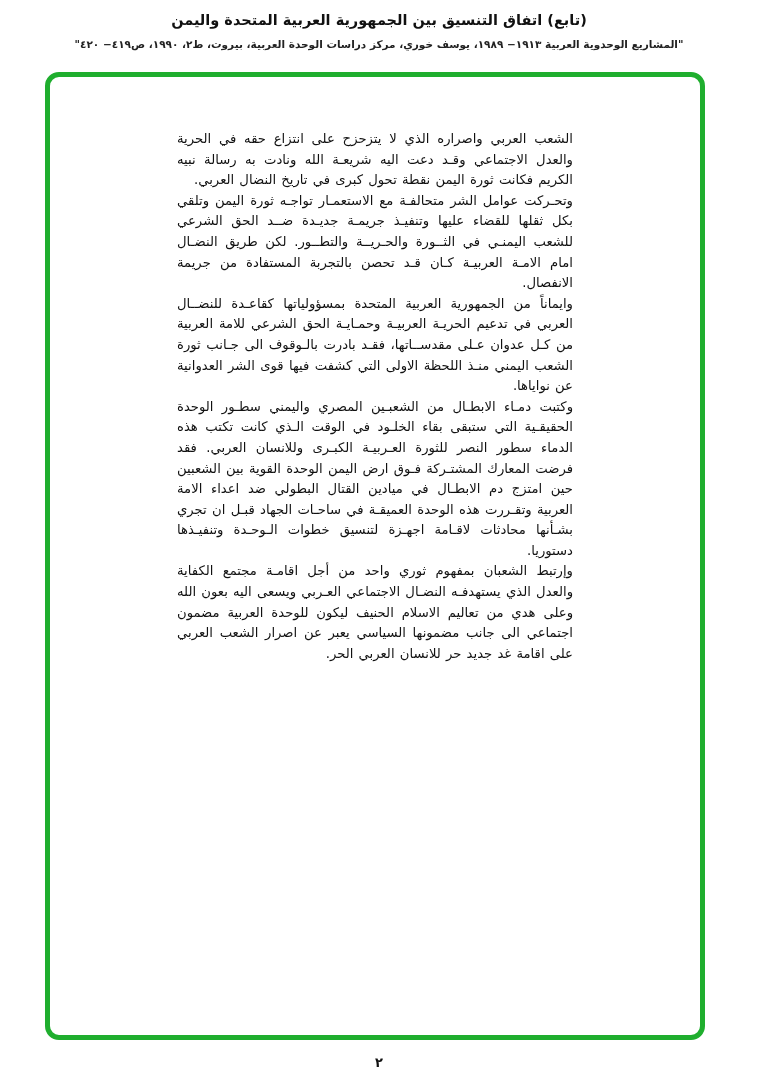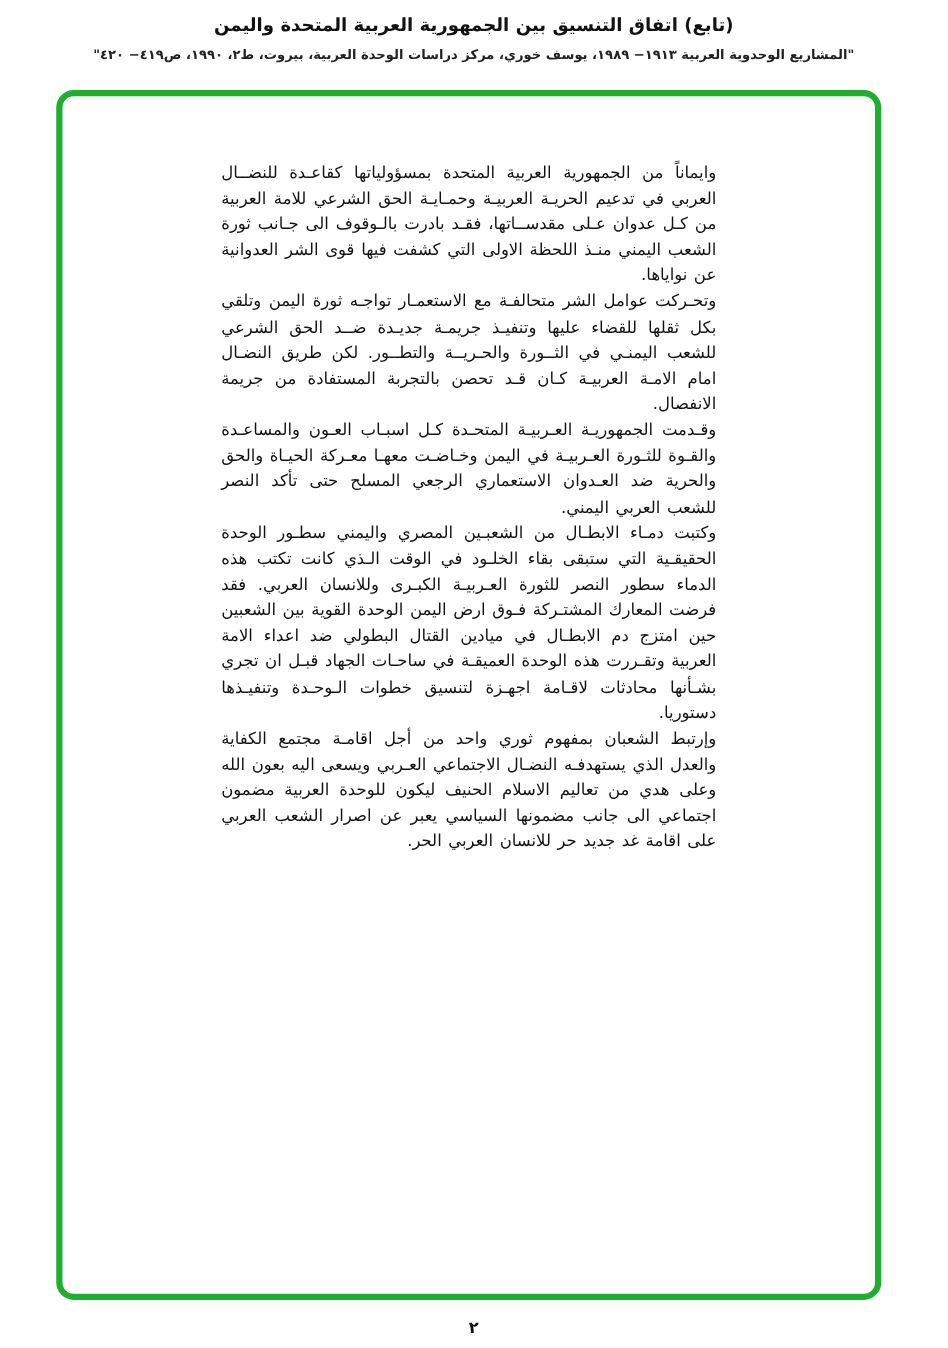--- a/index.html
+++ b/index.html
@@ -86,23 +86,23 @@
 <div class="page">
 
   <div class="doc-header">
     <span class="doc-title">(تابع) اتفاق التنسيق بين الجمهورية العربية المتحدة واليمن</span>
   </div>
 
   <div class="doc-citation">"المشاريع الوحدوية العربية ١٩١٣− ١٩٨٩، يوسف خوري، مركز دراسات الوحدة العربية، بيروت، ط٢، ١٩٩٠، ص٤١٩− ٤٢٠"</div>
 
   <div class="content-frame">
     <div class="text-column">
+      <p>الشعب العربي واصراره الذي لا يتزحزح على انتزاع حقه في الحرية والعدل الاجتماعي وقـد دعت اليه شريعـة الله ونادت به رسالة نبيه الكريم فكانت ثورة اليمن نقطة تحول كبرى في تاريخ النضال العربي.</p>
+      <p>وتحـركت عوامل الشر متحالفـة مع الاستعمـار تواجـه ثورة اليمن وتلقي بكل ثقلها للقضاء عليها وتنفيـذ جريمـة جديـدة ضــد الحق الشرعي للشعب اليمنـي في الثــورة والحـريــة والتطــور. لكن طريق النضـال امام الامـة العربيـة كـان قـد تحصن بالتجربة المستفادة من جريمة الانفصال.</p>
       <p>وايماناً من الجمهورية العربية المتحدة بمسؤولياتها كقاعـدة للنضــال العربي في تدعيم الحريـة العربيـة وحمـايـة الحق الشرعي للامة العربية من كـل عدوان عـلى مقدســاتها، فقـد بادرت بالـوقوف الى جـانب ثورة الشعب اليمني منـذ اللحظة الاولى التي كشفت فيها قوى الشر العدوانية عن نواياها.</p>
-      <p>وتحـركت عوامل الشر متحالفـة مع الاستعمـار تواجـه ثورة اليمن وتلقي بكل ثقلها للقضاء عليها وتنفيـذ جريمـة جديـدة ضــد الحق الشرعي للشعب اليمنـي في الثــورة والحـريــة والتطــور. لكن طريق النضـال امام الامـة العربيـة كـان قـد تحصن بالتجربة المستفادة من جريمة الانفصال.</p>
-      <p>وقـدمت الجمهوريـة العـربيـة المتحـدة كـل اسبـاب العـون والمساعـدة والقـوة للثـورة العـربيـة في اليمن وخـاضـت معهـا معـركة الحيـاة والحق والحرية ضد العـدوان الاستعماري الرجعي المسلح حتى تأكد النصر للشعب العربي اليمني.</p>
       <p>وكتبت دمـاء الابطـال من الشعبـين المصري واليمني سطـور الوحدة الحقيقـية التي ستبقى بقاء الخلـود في الوقت الـذي كانت تكتب هذه الدماء سطور النصر للثورة العـربيـة الكبـرى وللانسان العربي. فقد فرضت المعارك المشتـركة فـوق ارض اليمن الوحدة القوية بين الشعبين حين امتزج دم الابطـال في ميادين القتال البطولي ضد اعداء الامة العربية وتقـررت هذه الوحدة العميقـة في ساحـات الجهاد قبـل ان تجري بشـأنها محادثات لاقـامة اجهـزة لتنسيق خطوات الـوحـدة وتنفيـذها دستوريا.</p>
       <p>وإرتبط الشعبان بمفهوم ثوري واحد من أجل اقامـة مجتمع الكفاية والعدل الذي يستهدفـه النضـال الاجتماعي العـربي ويسعى اليه بعون الله وعلى هدي من تعاليم الاسلام الحنيف ليكون للوحدة العربية مضمون اجتماعي الى جانب مضمونها السياسي يعبر عن اصرار الشعب العربي على اقامة غد جديد حر للانسان العربي الحر.</p>
     </div>
   </div>
 
   <div class="page-number">٢</div>
 
 </div>
 
 </body></html>

